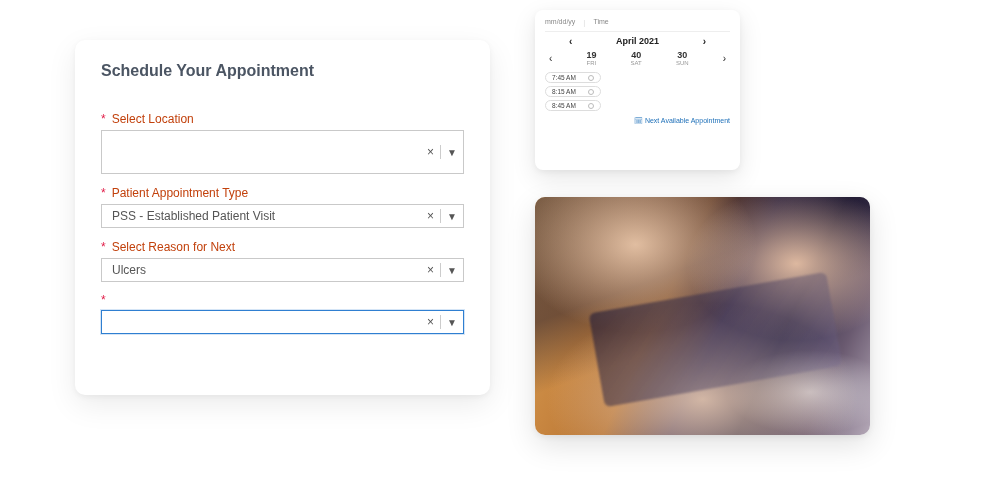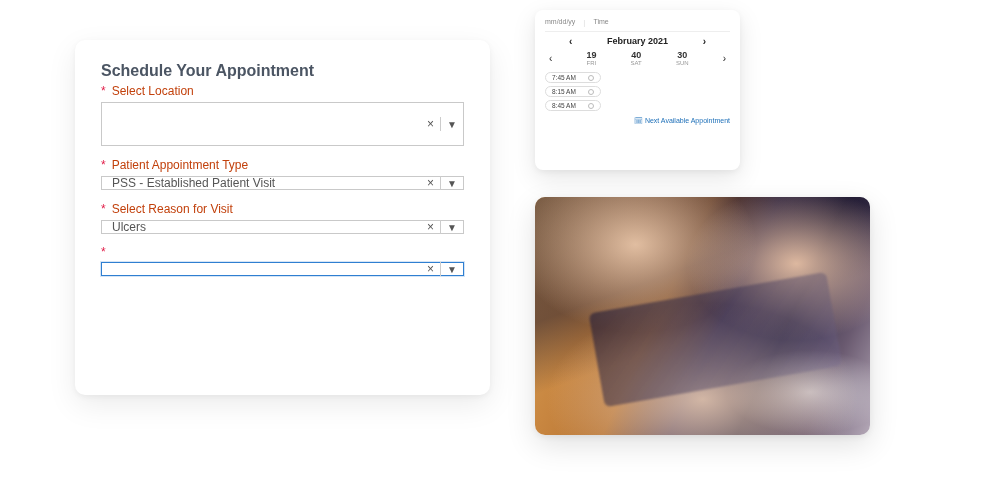--- a/index.html
+++ b/index.html
@@ -10,32 +10,32 @@
   .form-card {
     position: absolute;
     left: 75px; top: 40px;
     width: 415px; height: 355px;
     background: #fff;
     border-radius: 10px;
     box-shadow: 0 10px 30px rgba(0,0,0,0.08), 0 2px 6px rgba(0,0,0,0.05);
     padding: 22px 26px 18px 26px;
   }
   .form-title {
-    font-size: 16px; font-weight: 600; color: #4b5563; margin-bottom: 4px;
+    font-size: 16px; font-weight: 600; color: #4b5563; margin-bottom: 32px;
   }
   .field { margin-bottom: 12px; }
   .label-row { margin-bottom: 4px; display: flex; align-items: baseline; gap: 6px; }
   .req { color: #e11d48; font-size: 12px; line-height: 1; }
   .lbl { font-size: 12px; color: #c2410c; }
   .select {
     position: relative;
     width: 100%;
     border: 1px solid #c9c9c9;
     background: #fff;
-    height: 14px;
+    height: 24px;
     display: flex; align-items: center;
     padding: 0 48px 0 10px;
     font-size: 12px; color: #555;
   }
   .select.tall { height: 44px; }
   .select.focused { border: 1px solid #2f7fd1; box-shadow: 0 0 0 1px rgba(47,127,209,0.2); }
   .select .controls {
     position: absolute; right: 6px; top: 50%; transform: translateY(-50%);
     display: flex; align-items: center; gap: 6px;
   }
@@ -136,21 +136,21 @@
           <span class="clear">×</span>
           <span class="divider"></span>
           <span class="chev">▼</span>
         </div>
       </div>
     </div>
 
     <div class="field">
       <div class="label-row">
         <span class="req">*</span>
-        <span class="lbl">Select Reason for Visit</span>
+        <span class="lbl">Select Reason for Next</span>
       </div>
       <div class="select">
         <span>Ulcers</span>
         <div class="controls">
           <span class="clear">×</span>
           <span class="divider"></span>
           <span class="chev">▼</span>
         </div>
       </div>
     </div>
@@ -171,21 +171,21 @@
   </div>
 
   <div class="cal-card">
     <div class="cal-top">
       <span class="box">mm/dd/yy</span>
       <span class="sep">|</span>
       <span class="box">Time</span>
     </div>
     <div class="cal-month">
       <span class="mprev">‹</span>
-      <span>February 2021</span>
+      <span>April 2021</span>
       <span class="mnext">›</span>
     </div>
     <div class="cal-days">
       <span class="dprev">‹</span>
       <div class="day">
         <div class="num">19</div>
         <div class="dow">FRI</div>
       </div>
       <div class="day">
         <div class="num">40</div>

